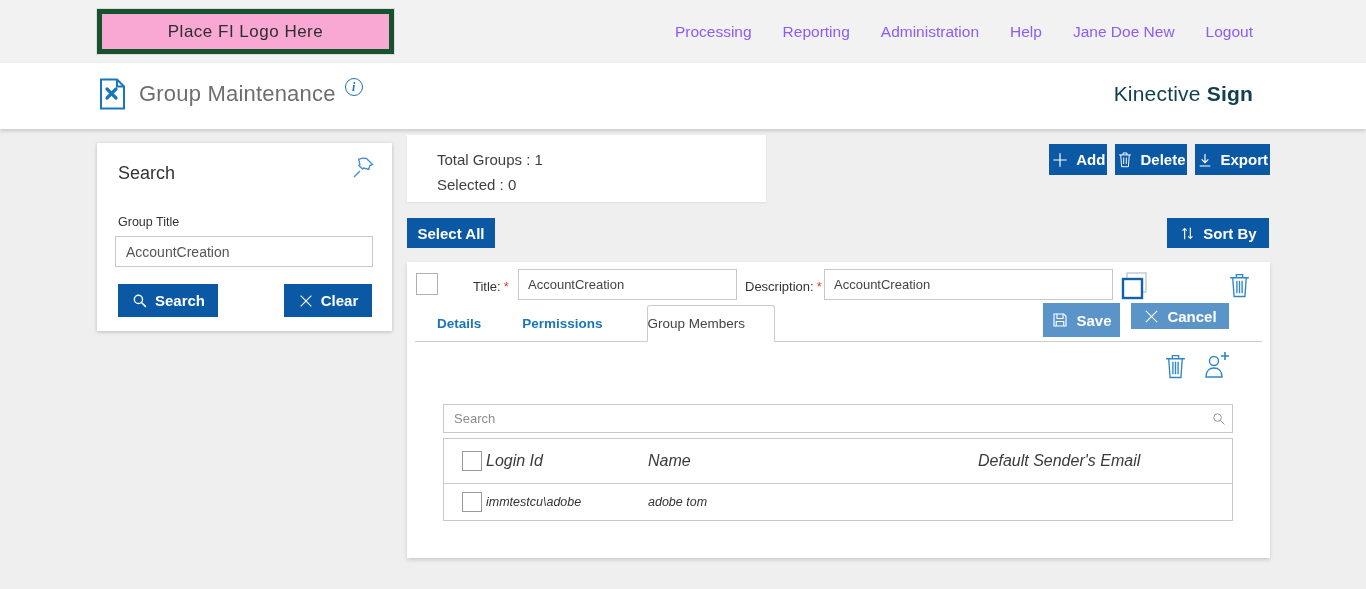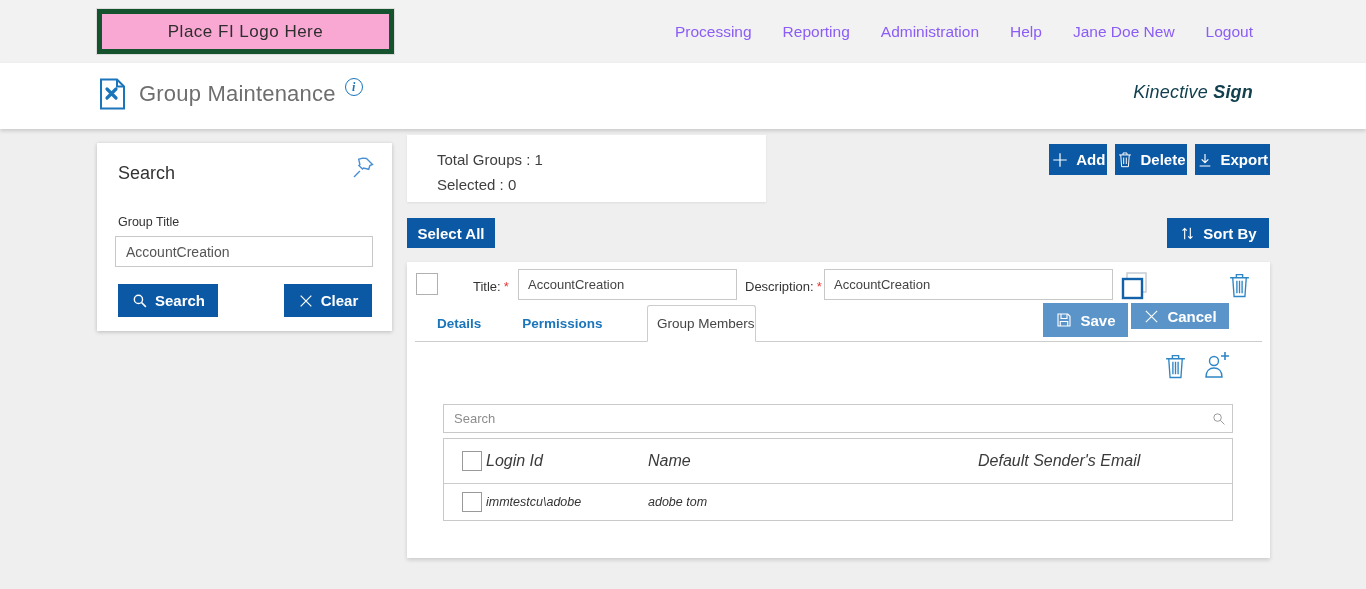--- a/index.html
+++ b/index.html
@@ -35,21 +35,21 @@
   }
   .page-title-wrap { position:absolute; left:99px; top:15px; display:flex; align-items:center; }
   .doc-icon { width:27px; height:32px; }
   .page-title { font-size:22px; color:#6e6e6e; margin-left:13px; letter-spacing:.2px; }
   .info-icon {
     width:18px; height:18px; border:1px solid #1b75bb; border-radius:50%;
     color:#1b75bb; font:italic bold 12px "Liberation Serif", serif;
     display:flex; align-items:center; justify-content:center;
     margin:-14px 0 0 9px; cursor:pointer;
   }
-  .brand { position:absolute; right:113px; top:19px; font-size:18px; color:#12404e; letter-spacing:.2px;font-style:italic; }
+  .brand { position:absolute; right:113px; top:19px; font-size:21px; color:#12404e; letter-spacing:.2px; }
   .brand b { font-weight:700; }
 
   
   .search-card {
     position:absolute; left:97px; top:143px; width:295px; height:188px;
     background:#fff; box-shadow:0 1px 4px rgba(0,0,0,.22);
   }
   .search-card-title { position:absolute; left:21px; top:20px; font-size:18px; color:#333; }
   .pin-icon { position:absolute; right:14px; top:10px; width:28px; height:28px; color:#4a8fd4; cursor:pointer; }
   .group-title-label { position:absolute; left:21px; top:72px; font-size:12.5px; color:#333; }
@@ -109,26 +109,26 @@
 
   
   .tab-bar {
     position:absolute; left:8px; right:8px; top:43px; height:37px;
     border-bottom:1px solid #ccc; display:flex; align-items:center;
   }
   .tab-link { font-size:13.5px; font-weight:bold; color:#1b75bb; cursor:pointer; }
   .tab-link.t1 { margin-left:22px; }
   .tab-link.t2 { margin-left:41px; }
   .tab-active {
-    margin-left:44px; width:109px; align-self:stretch; margin-bottom:-1px;
+    margin-left:44px; width:128px; align-self:stretch; margin-bottom:-1px;
     background:#fff; border:1px solid #ccc; border-bottom:1px solid #fff;
-    border-radius:3px 3px 0 0; display:flex; align-items:center; justify-content:flex-end;
+    border-radius:3px 3px 0 0; display:flex; align-items:center; justify-content:flex-start;
     font-size:13.5px; color:#444; cursor:pointer;
   }
-  .save-btn { position:absolute; left:636px; top:41px; width:85px; height:34px; }
+  .save-btn { position:absolute; left:636px; top:41px; width:77px; height:34px; }
   .cancel-btn { position:absolute; left:724px; top:41px; width:98px; height:26px; }
 
   
   .member-trash-icon { position:absolute; left:756px; top:90px; width:25px; height:28px; color:#2e86c6; cursor:pointer; }
   .add-user-icon { position:absolute; left:795px; top:88px; width:30px; height:30px; color:#2e86c6; cursor:pointer; }
 
   
   .member-search-wrap { position:absolute; left:36px; top:142px; width:790px; height:29px; }
   .member-search-input {
     width:100%; height:100%; border:1px solid #c9c9c9; padding:0 30px 0 10px;

